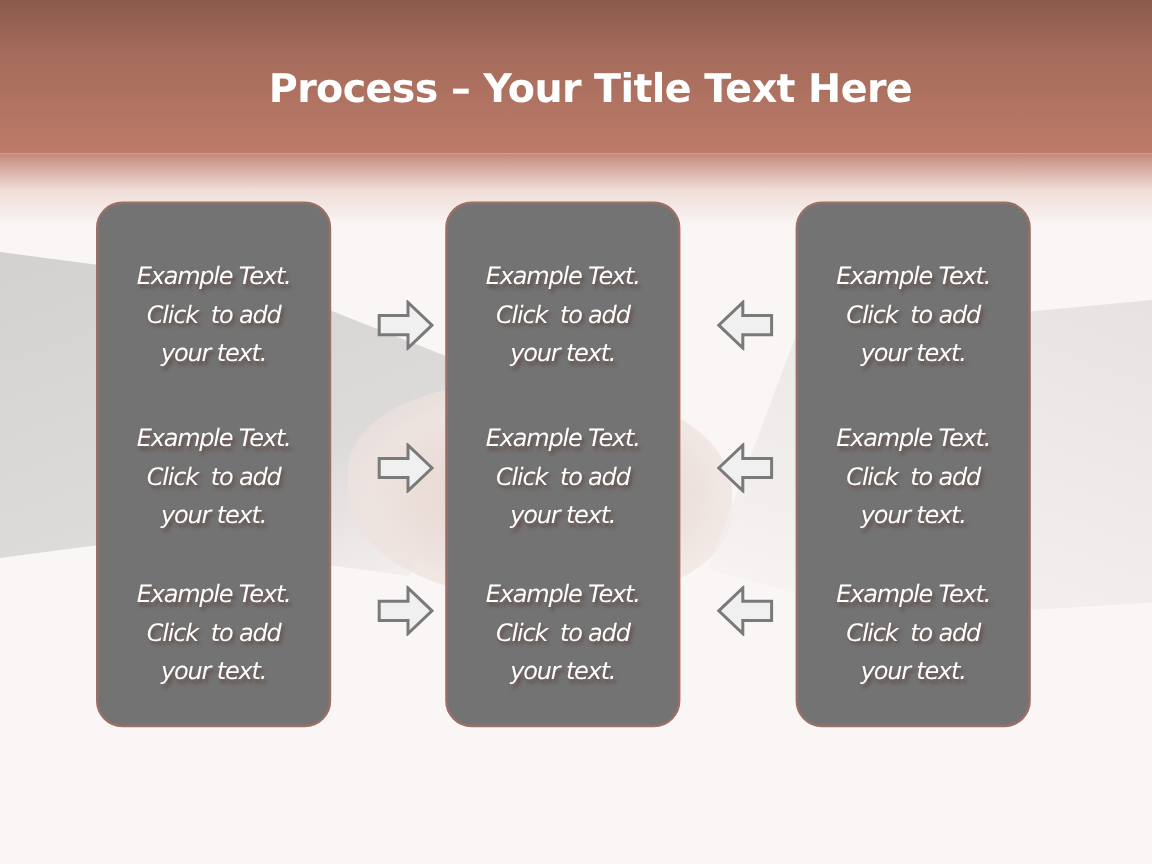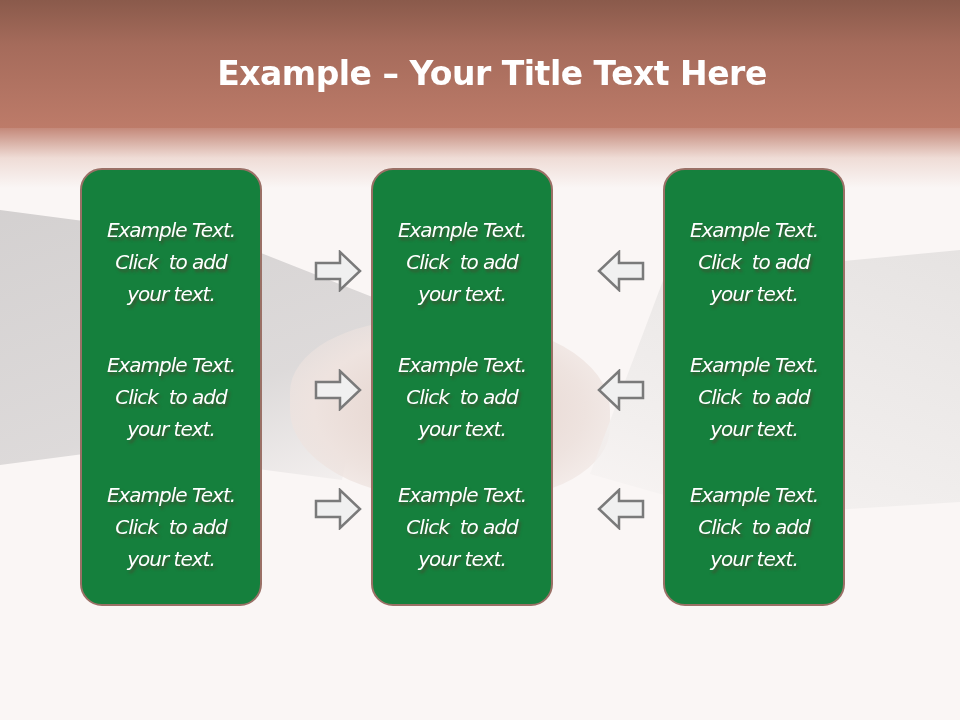--- a/index.html
+++ b/index.html
@@ -6,32 +6,32 @@
   body{width:960px;height:720px;position:relative;overflow:hidden;background:#faf6f5;font-family:"DejaVu Sans",sans-serif;}
   .header{position:absolute;left:0;top:0;width:960px;height:128px;background:linear-gradient(to bottom,#8a5a4b 0%,#a56b5b 35%,#bd7b69 100%);}
   .fade{position:absolute;left:0;top:128px;width:960px;height:60px;background:linear-gradient(to bottom,#c4897a 0%,#efdcd6 50%,#faf6f5 100%);}
   .title{position:absolute;left:0;top:52px;width:984px;text-align:center;color:#fff;font-size:33px;line-height:44px;font-family:"DejaVu Sans",sans-serif;letter-spacing:-0.5px;}
   .title b{font-weight:bold;}
   .title .rest{font-weight:bold;}
   
   .bg-left{position:absolute;left:0;top:210px;width:380px;height:300px;background:linear-gradient(160deg,#cdcaca 0%,#d8d5d5 60%,rgba(250,246,245,0) 100%);clip-path:polygon(0 0,60% 10%,100% 30%,90% 90%,30% 80%,0 85%);opacity:.85;}
   .bg-hand{position:absolute;left:290px;top:320px;width:320px;height:180px;border-radius:40% 50% 40% 50%;background:radial-gradient(ellipse at center,#e2cfc8 0%,#eee3df 60%,rgba(250,246,245,0) 100%);}
   .bg-right{position:absolute;left:590px;top:250px;width:370px;height:280px;background:linear-gradient(200deg,#e6e3e2 0%,#f2efee 70%,rgba(250,246,245,0) 100%);clip-path:polygon(20% 10%,100% 0,100% 90%,40% 95%,0 80%);}
-  .box{position:absolute;top:168px;width:182px;height:438px;background:#15803d;border:2px solid #9a7066;border-radius:22px;box-sizing:border-box;}
+  .box{position:absolute;top:168px;width:196px;height:438px;background:#737373;border:2px solid #9a7066;border-radius:22px;box-sizing:border-box;}
   .item{position:absolute;left:0;width:100%;text-align:center;color:#fff;font-style:italic;font-size:20px;line-height:32px;font-family:"DejaVu Sans",sans-serif;letter-spacing:-1px;text-shadow:2px 3px 3px rgba(90,50,40,.6);}
   .item span{display:block;white-space:pre;}
   .arrow{position:absolute;width:48px;height:42px;}
 </style>
 </head>
 <body>
 
 <div class="header"></div>
 <div class="fade"></div>
 <div class="title">
-  <b>Example</b><span class="rest"> – Your Title Text Here</span>
+  <b>Process</b><span class="rest"> – Your Title Text Here</span>
 </div>
 
 <div class="bg-left"></div>
 <div class="bg-hand"></div>
 <div class="bg-right"></div>
 
 <div class="box" style="left:80px;">
   <div class="item" style="top:44px;">
     <span>Example Text.</span>
     <span>Click  to add</span>

